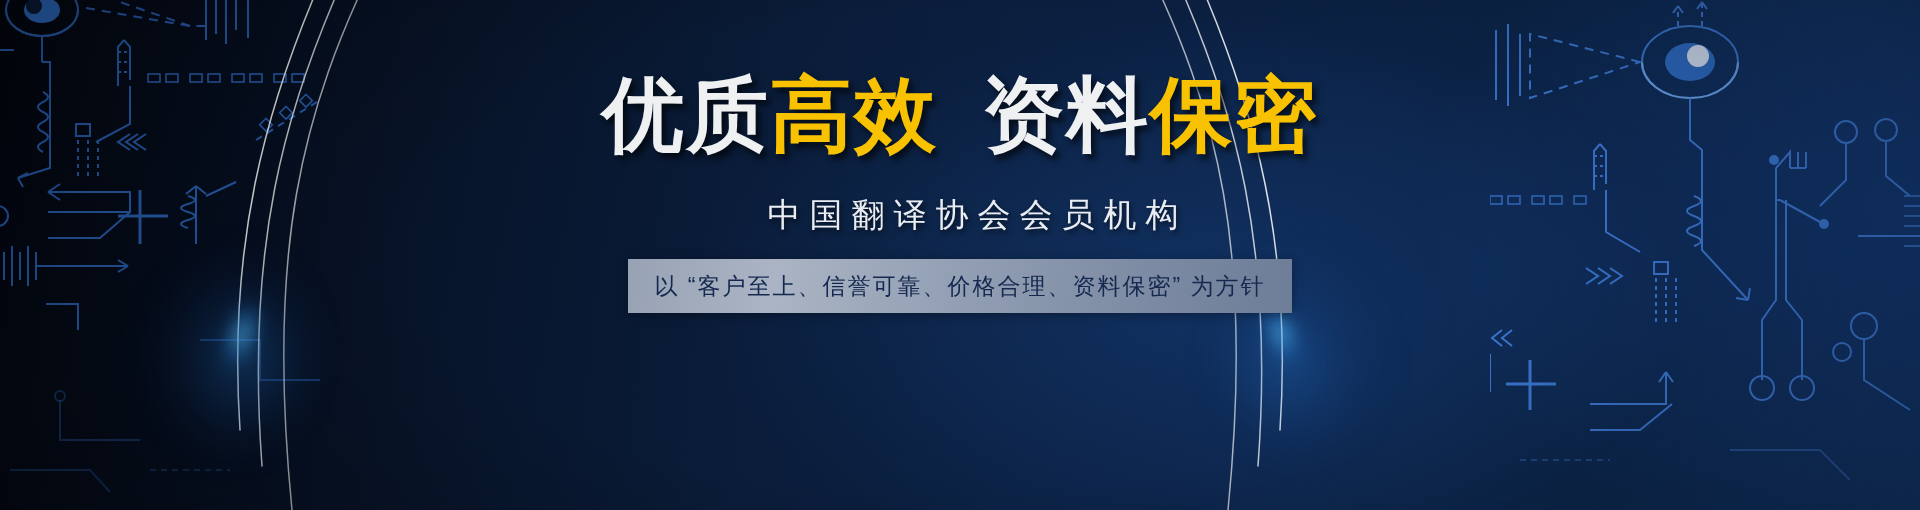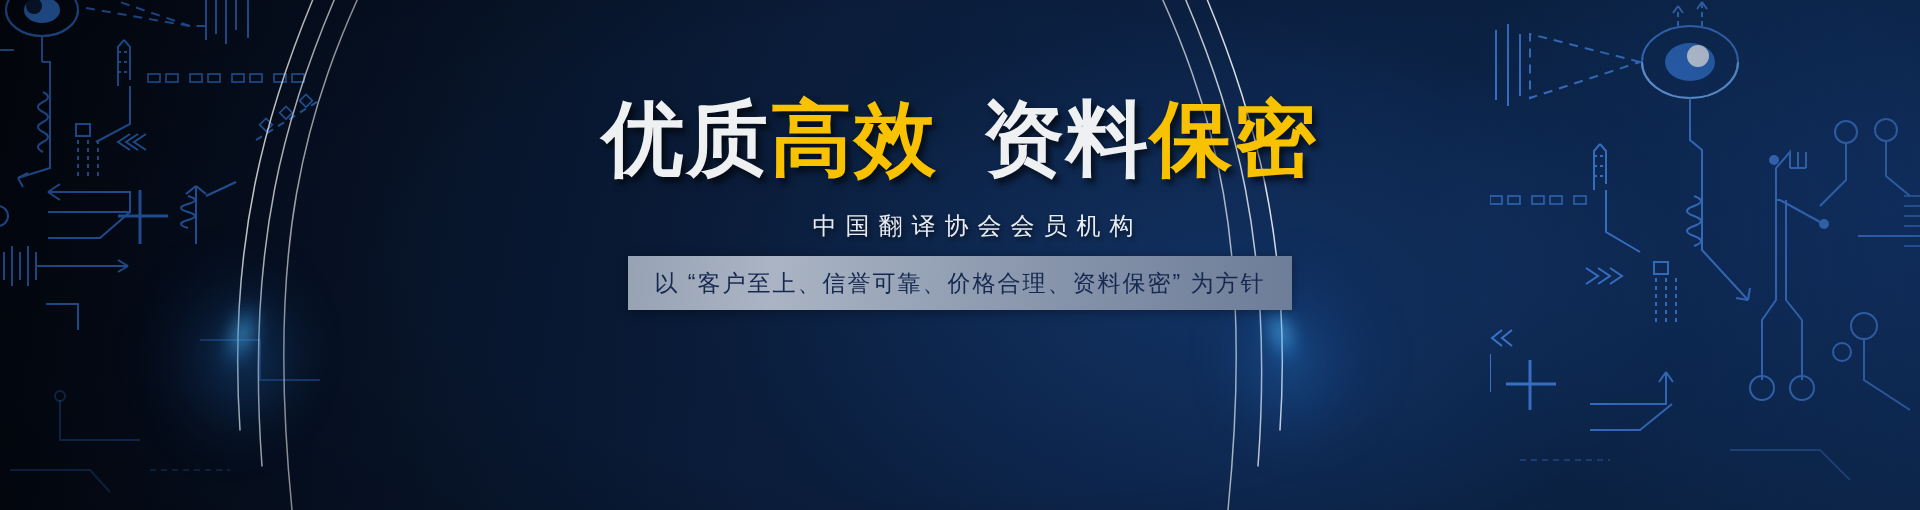--- a/index.html
+++ b/index.html
@@ -51,38 +51,39 @@
     background:radial-gradient(ellipse at 38% 55%, rgba(40,130,220,.34) 0%, rgba(18,70,150,.13) 45%, rgba(10,30,80,0) 74%);
     filter:blur(22px);
   }
 
   
   .content{
     position:absolute; left:0; top:0;
     width:1920px; height:510px;
     display:flex; flex-direction:column;
     align-items:center; justify-content:flex-start;
-    padding-top:98px;
+    padding-top:74px;
+    gap:7px;
   }
 
   .headline{
     font-size:82px;
     font-weight:bold;
     line-height:1.0;
     letter-spacing:2px;
     white-space:nowrap;
     text-shadow:4px 5px 6px rgba(0,0,0,.65);
   }
   .h-white{ color:#eef0f2; }
   .h-gold { color:#f8c200; }
   .h-gap  { display:inline-block; width:44px; }
 
   .subtitle{
     margin-top:30px;
-    font-size:24px;
+    font-size:33px;
     color:#e9edf3;
     letter-spacing:9px;
     white-space:nowrap;
     text-shadow:2px 3px 5px rgba(0,0,0,.6);
     margin-left:35px;
   }
 
   .tagbar{
     margin-top:14px;
     width:664px; height:54px;

